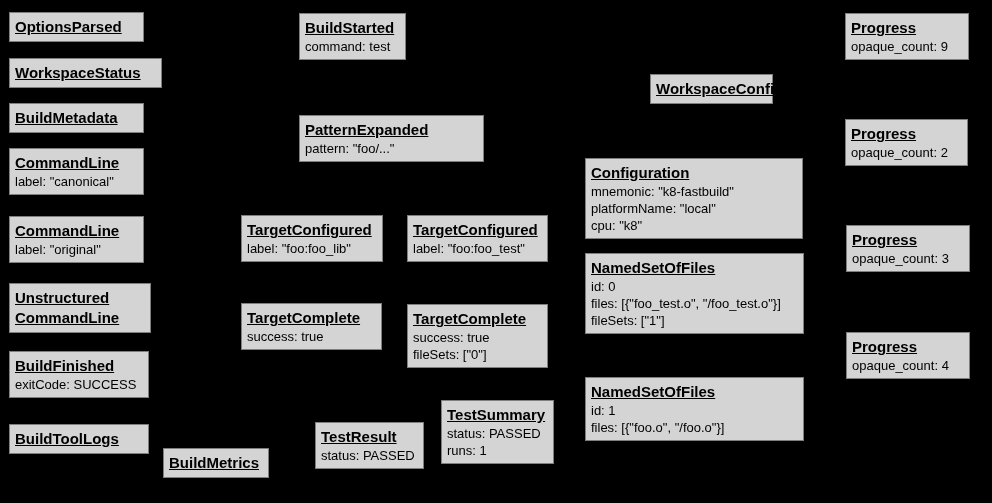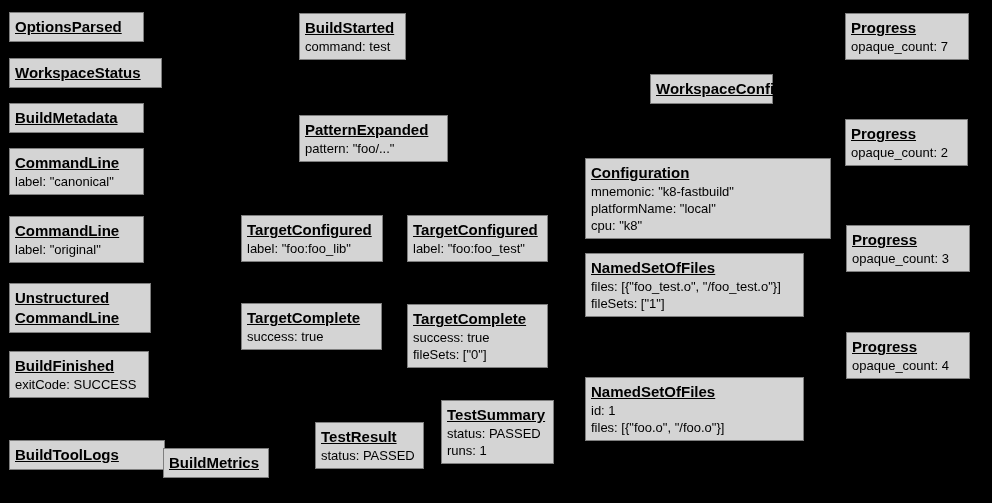--- a/index.html
+++ b/index.html
@@ -68,34 +68,34 @@
 
   <div class="node" style="left:9px; top:283px; width:142px;">
     <div class="title">Unstructured CommandLine</div>
   </div>
 
   <div class="node" style="left:9px; top:351px; width:140px;">
     <div class="title">BuildFinished</div>
     <div class="line">exitCode: SUCCESS</div>
   </div>
 
-  <div class="node" style="left:9px; top:440px; width:156px;">
+  <div class="node" style="left:9px; top:424px; width:140px;">
     <div class="title">BuildToolLogs</div>
   </div>
 
   <div class="node" style="left:163px; top:448px; width:106px;">
     <div class="title">BuildMetrics</div>
   </div>
 
   <div class="node" style="left:299px; top:13px; width:107px;">
     <div class="title">BuildStarted</div>
     <div class="line">command: test</div>
   </div>
 
-  <div class="node" style="left:299px; top:115px; width:149px;">
+  <div class="node" style="left:299px; top:115px; width:185px;">
     <div class="title">PatternExpanded</div>
     <div class="line">pattern: "foo/..."</div>
   </div>
 
   <div class="node" style="left:241px; top:215px; width:142px;">
     <div class="title">TargetConfigured</div>
     <div class="line">label: "foo:foo_lib"</div>
   </div>
 
   <div class="node" style="left:407px; top:215px; width:141px;">
@@ -122,42 +122,43 @@
   <div class="node" style="left:441px; top:400px; width:113px;">
     <div class="title">TestSummary</div>
     <div class="line">status: PASSED</div>
     <div class="line">runs: 1</div>
   </div>
 
   <div class="node" style="left:650px; top:74px; width:123px;">
     <div class="title">WorkspaceConfig</div>
   </div>
 
-  <div class="node" style="left:585px; top:158px; width:246px;">
+  <div class="node" style="left:585px; top:158px; width:218px;">
     <div class="title">Configuration</div>
     <div class="line">mnemonic: "k8-fastbuild"</div>
     <div class="line">platformName: "local"</div>
     <div class="line">cpu: "k8"</div>
   </div>
 
   <div class="node" style="left:585px; top:253px; width:219px;">
     <div class="title">NamedSetOfFiles</div>
+    <div class="line">id: 0</div>
     <div class="line">files: [{"foo_test.o", "/foo_test.o"}]</div>
     <div class="line">fileSets: ["1"]</div>
   </div>
 
   <div class="node" style="left:585px; top:377px; width:219px;">
     <div class="title">NamedSetOfFiles</div>
     <div class="line">id: 1</div>
     <div class="line">files: [{"foo.o", "/foo.o"}]</div>
   </div>
 
   <div class="node" style="left:845px; top:13px; width:124px;">
     <div class="title">Progress</div>
-    <div class="line">opaque_count: 7</div>
+    <div class="line">opaque_count: 9</div>
   </div>
 
   <div class="node" style="left:845px; top:119px; width:123px;">
     <div class="title">Progress</div>
     <div class="line">opaque_count: 2</div>
   </div>
 
   <div class="node" style="left:846px; top:225px; width:124px;">
     <div class="title">Progress</div>
     <div class="line">opaque_count: 3</div>

